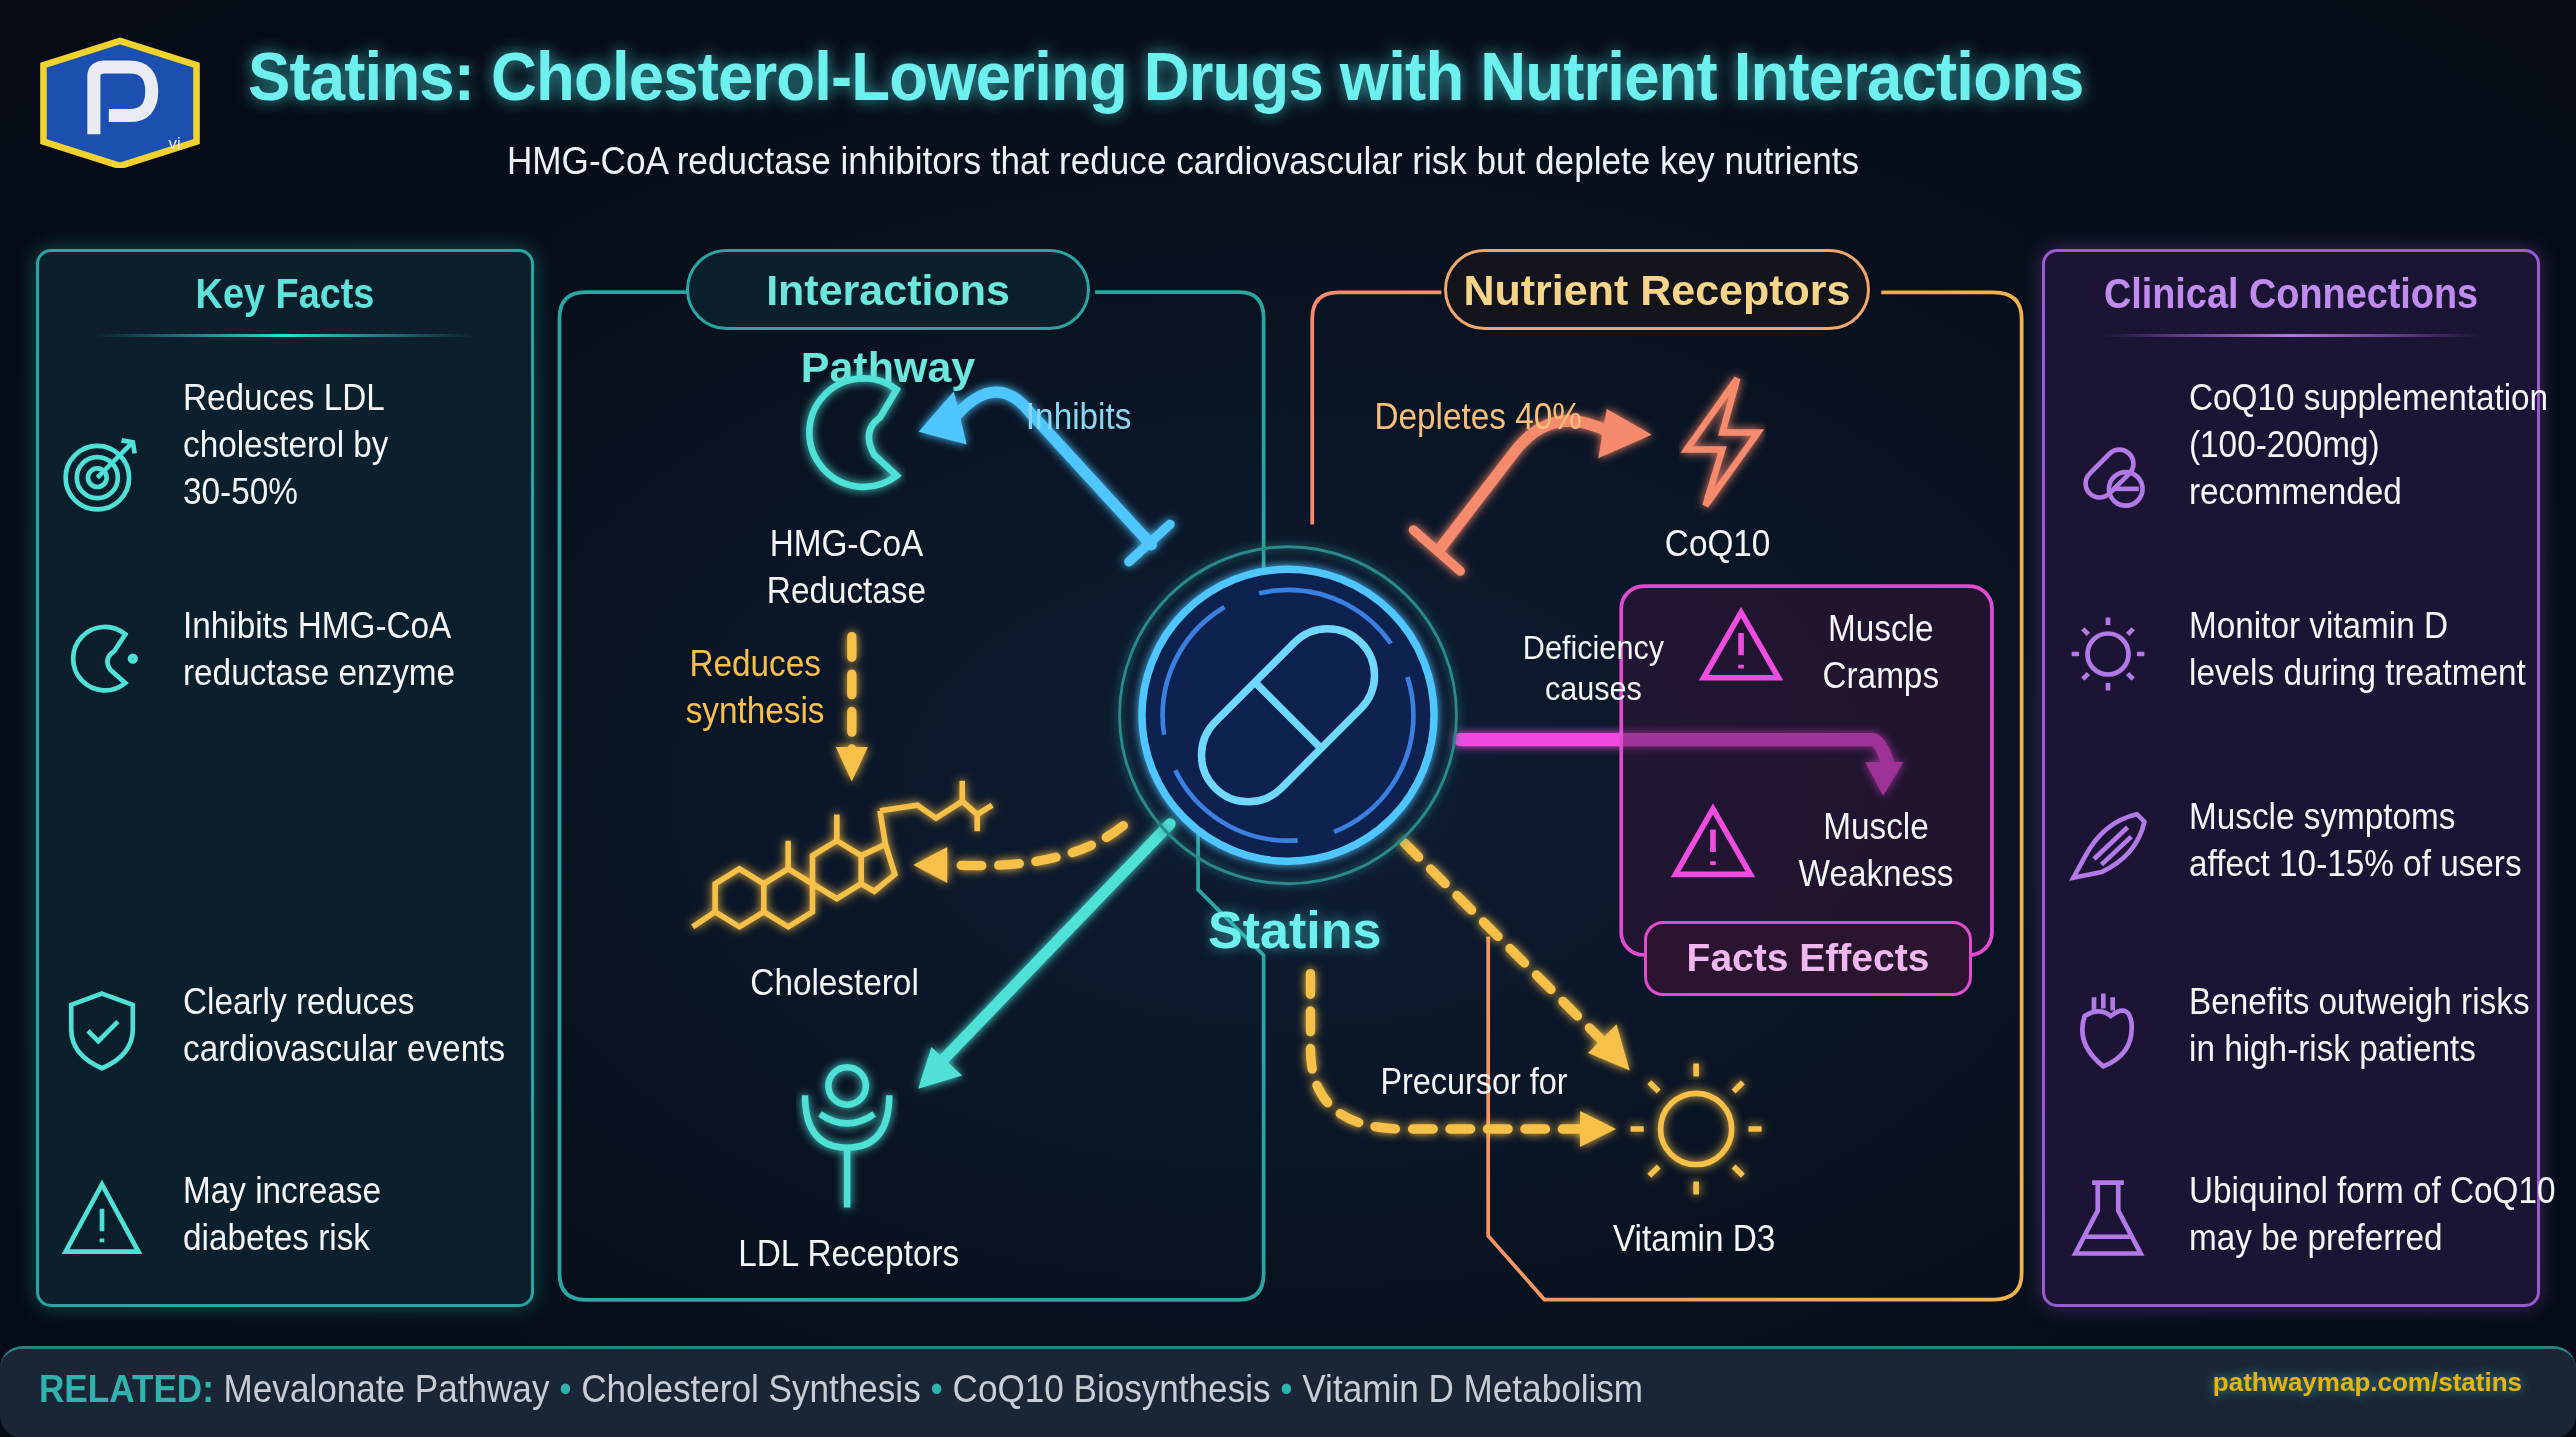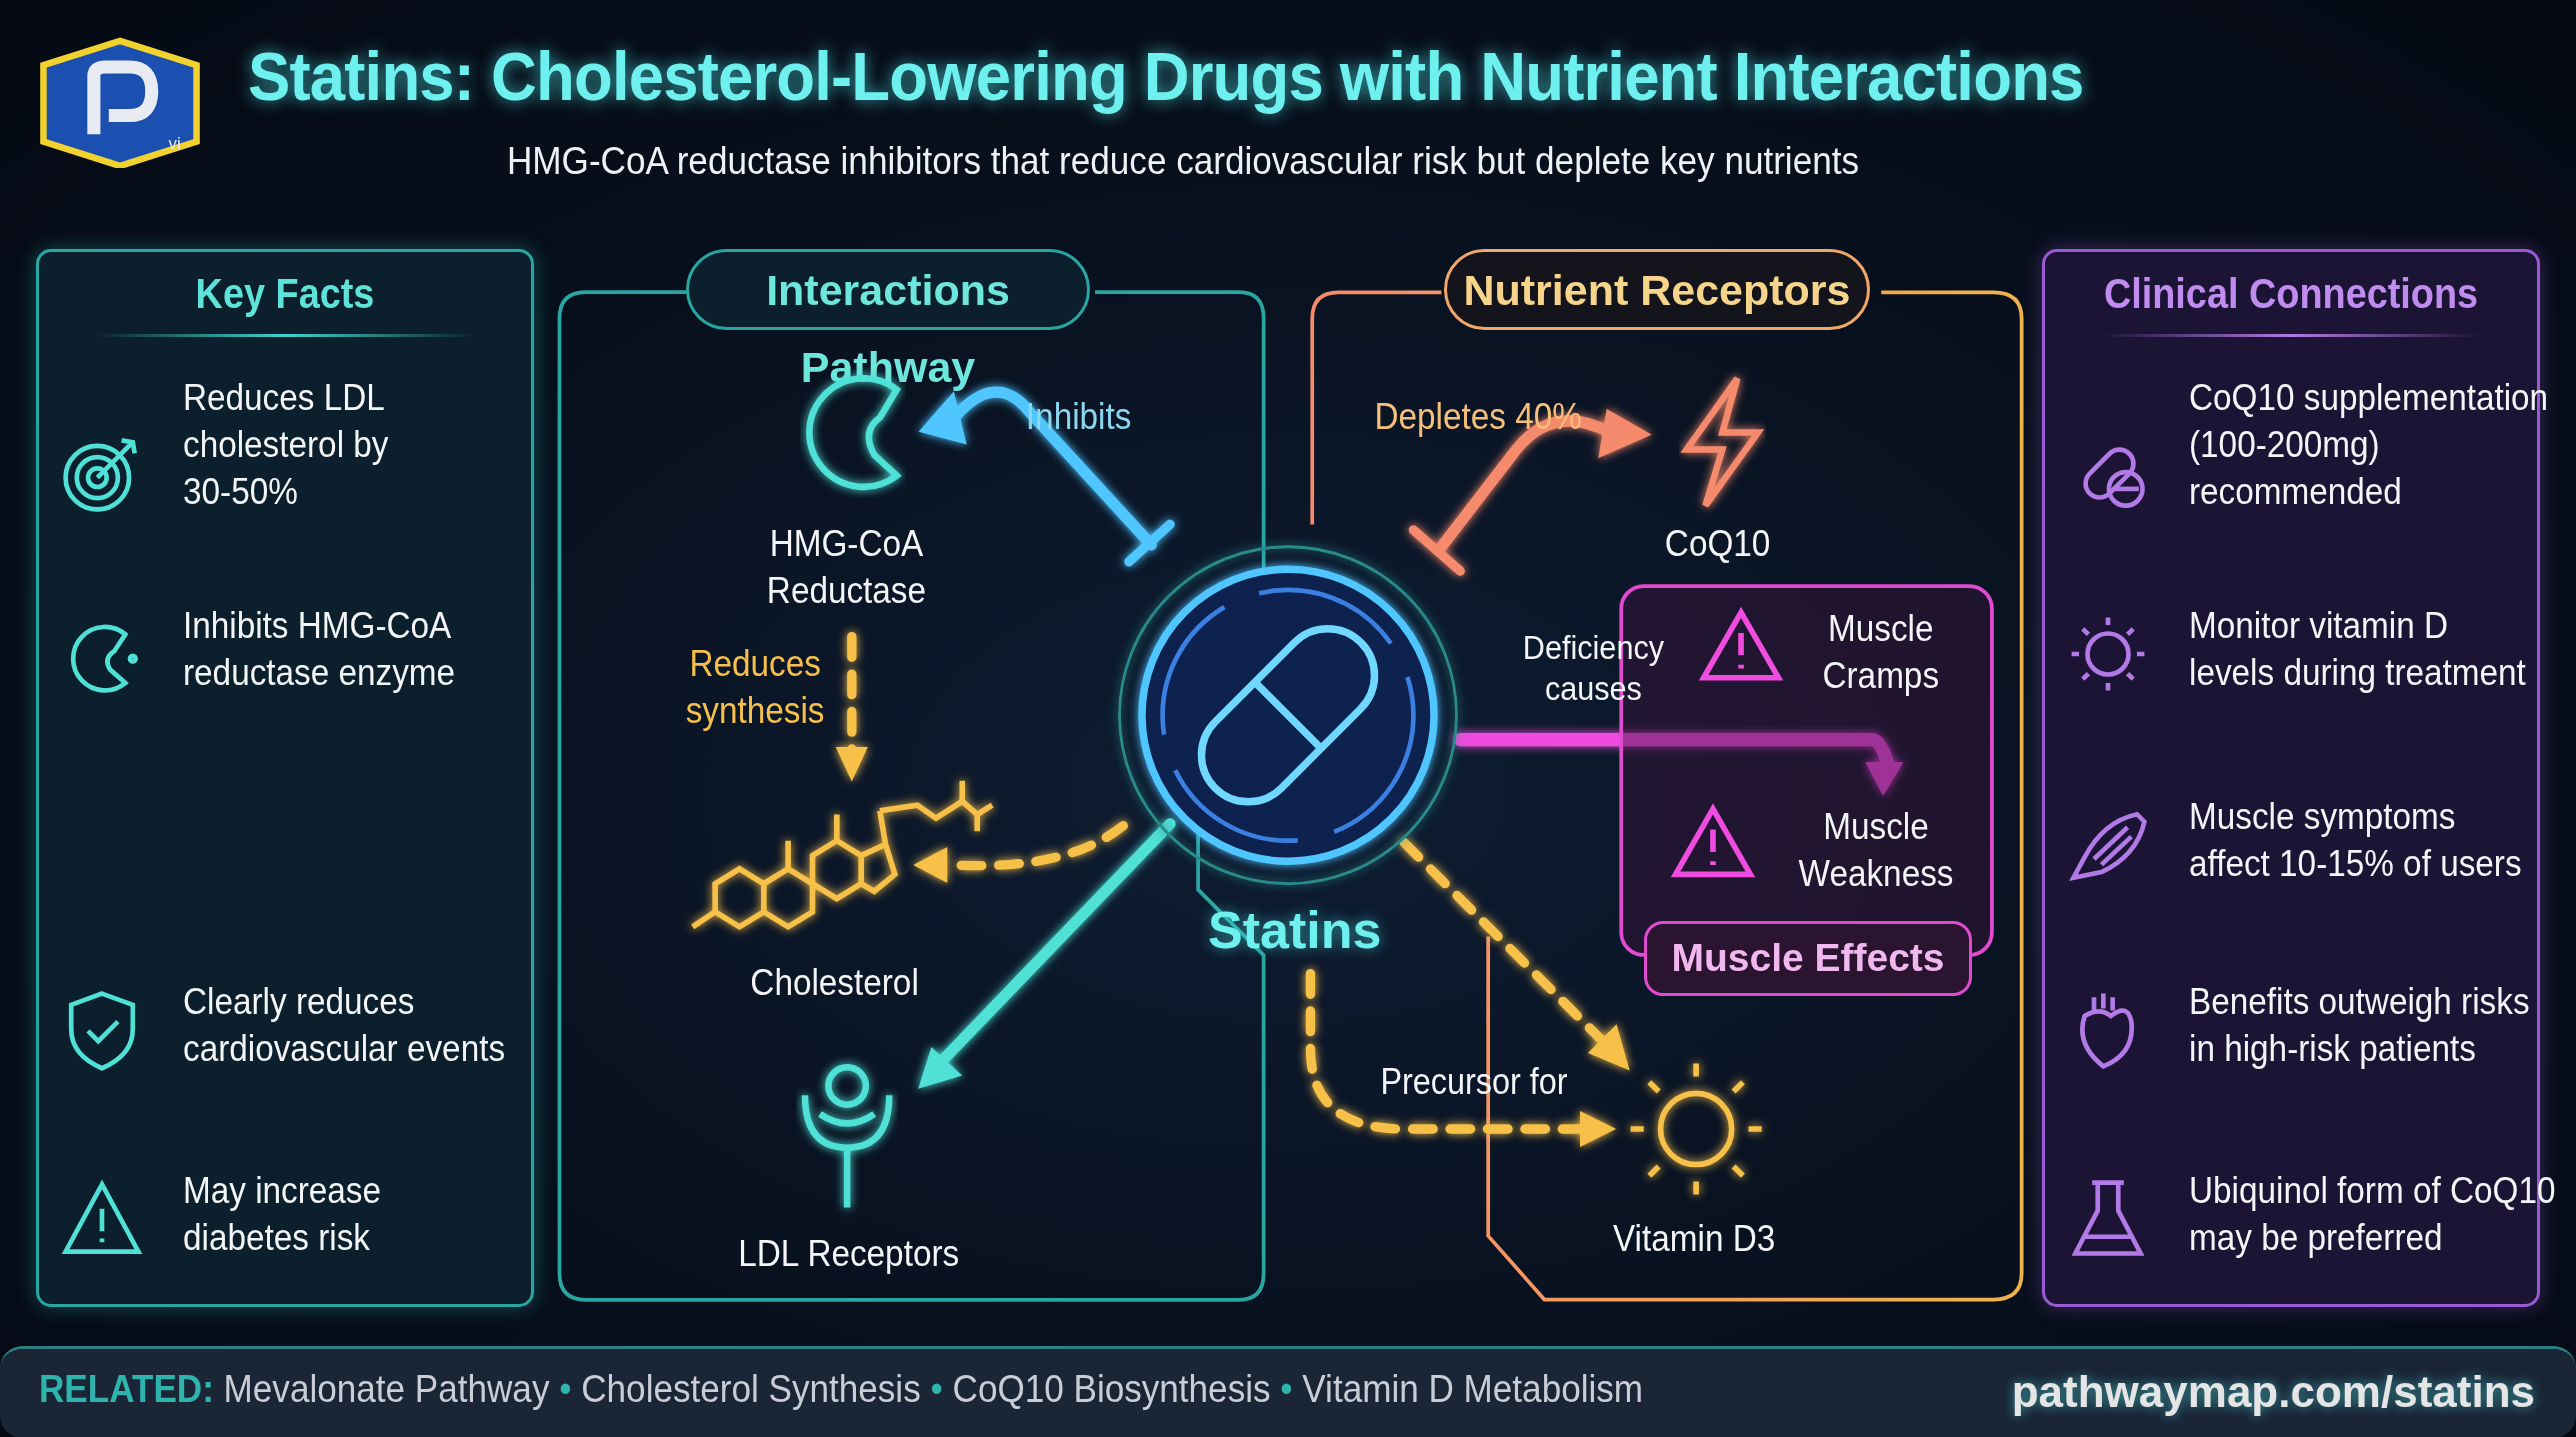--- a/index.html
+++ b/index.html
@@ -18,21 +18,21 @@
 .phr{position:absolute;left:56px;right:56px;top:82px;height:2.8px}
 .item{position:absolute;left:20.6px;right:9.4px;display:flex;align-items:flex-end}
 .item svg{width:84px;height:84px;flex:none;margin-right:39px;margin-top:7.5px}
 .item .txt{font-size:37px;line-height:47px;color:#f3f5f7;transform:scaleX(.9);transform-origin:left;white-space:nowrap}
 .frame{position:absolute}
 .pill{position:absolute;border-radius:43px;border:3.7px solid;text-align:center;font-weight:bold;font-size:43px;line-height:77px}
 .lbl{position:absolute;font-size:37px;color:#f3f5f7;text-align:center;line-height:47px;transform:scaleX(.9)}
 .footer{left:0;top:1346px;width:2576px;height:92px;border-radius:22.5px;border-top:3.7px solid #2d7f84;background:#1a2536}
 .rel{left:39px;top:1367px;font-size:39px;color:#c9ced6;transform:scaleX(.9);transform-origin:left;white-space:nowrap}
 .rel b{color:#2eb3ad}.dot{color:#2eb3ad}
-.url{right:41px;top:1367px;font-size:44px;font-weight:bold;color:#e5e5e5;text-shadow:0 0 11.2px rgba(80,230,230,.6)}
+.url{right:54px;top:1367px;font-size:26px;font-weight:bold;color:#eab308;text-shadow:0 0 11.2px rgba(80,230,230,.6)}
 </style>
 </head>
 <body>
 
 <div class="abs logo">
   <svg width="168" height="131" viewBox="0 0 180 140">
     <path d="M90 4 L172 30 L172 112 L90 138 L8 112 L8 30 Z" fill="#1b4fb0" stroke="#f2d22e" stroke-width="7"></path>
     <path d="M62 104 V42 Q62 32 74 32 H100 Q124 32 124 58 Q124 84 100 84 H78" fill="none" stroke="#e8ecf2" stroke-width="14"></path>
     <text x="142" y="120" font-size="18" fill="#e8ecf2" font-family="Liberation Sans, sans-serif">vi</text>
   </svg>
@@ -200,21 +200,21 @@
     <div>causes</div>
   </div>
 <div class="lbl" style="left:1816px;top:605px">
     <div>Muscle</div>
     <div>Cramps</div>
   </div>
 <div class="lbl" style="left:1790px;top:803px">
     <div>Muscle</div>
     <div>Weakness</div>
   </div>
-<div class="pill" style="left:1644px;top:921px;width:328px;height:75px;line-height:67px;font-size:39px;border-color:#e04cd0;color:#f0b8ee;background:#2a1430;border-radius:19px">Muscle Effects</div>
+<div class="pill" style="left:1644px;top:921px;width:328px;height:75px;line-height:67px;font-size:39px;border-color:#e04cd0;color:#f0b8ee;background:#2a1430;border-radius:19px">Facts Effects</div>
 <div class="lbl" style="left:1370px;top:1058px;font-size:36px">Precursor for</div>
 <div class="lbl" style="left:1604px;top:1215px">Vitamin D3</div>
 
 <div class="abs panel p-clin">
   <div class="ptitle" style="color:#c08cf0">Clinical Connections</div>
   <div class="phr" style="background:linear-gradient(90deg,transparent,#b27ae6,transparent)"></div>
   <div class="item" style="top:122px">
     <svg viewBox="0 0 90 90" fill="none" stroke="#b27ae6" stroke-width="5">
         <rect x="6" y="20" width="60" height="30" rx="15" transform="rotate(-45 36 35) translate(0 15)"></rect>
         <circle cx="64" cy="62" r="18"></circle>

